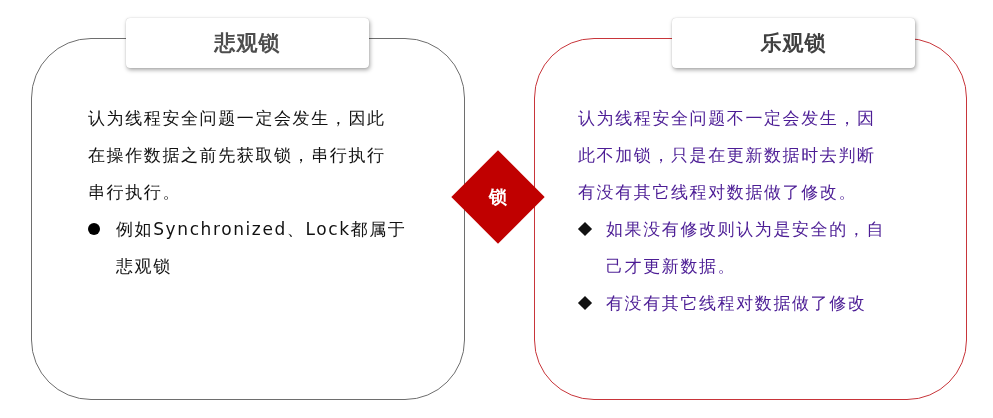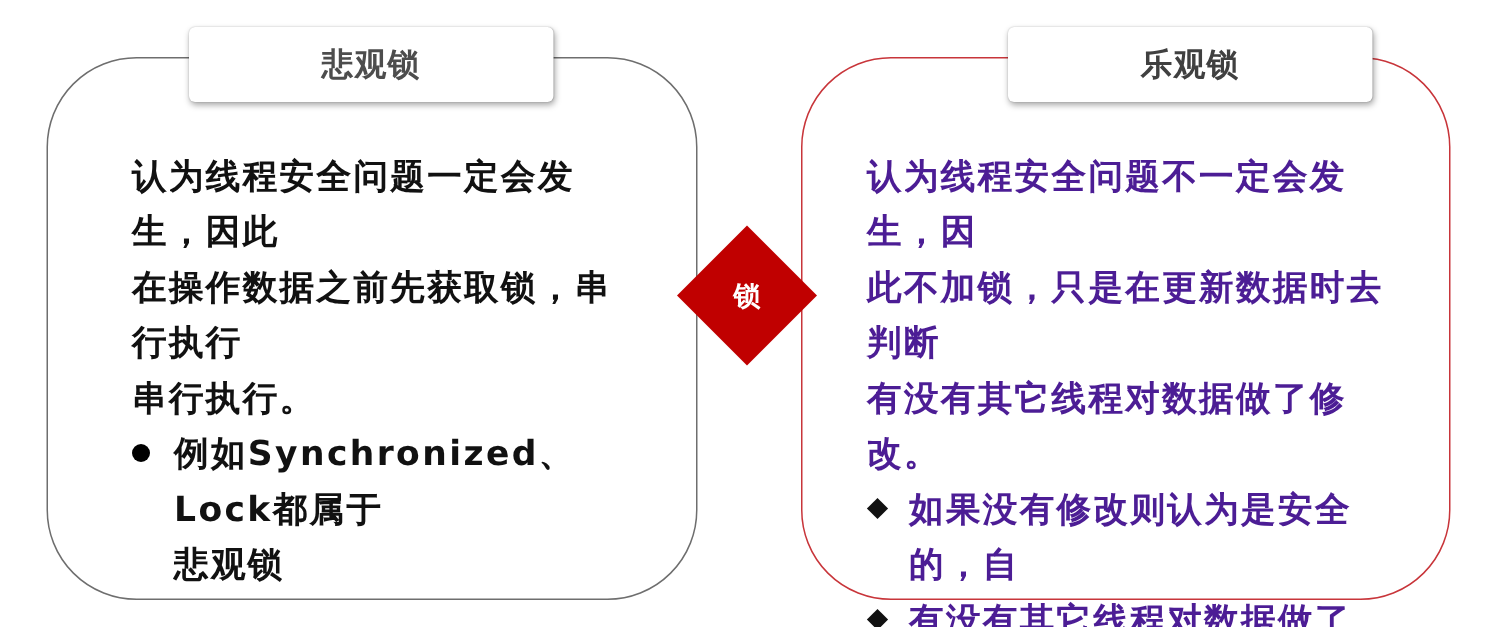--- a/index.html
+++ b/index.html
@@ -9,21 +9,21 @@
             background: #ffffff; border-radius: 60px; border: 1.5px solid #707070; }
     .card.left { left: 31px; width: 434px; border-color: #6e6e6e; }
     .card.right { left: 534px; width: 433px; border-color: #c8353a; }
     .title-tab { position: absolute; top: 18px; height: 50px; width: 243px; box-sizing: border-box;
                  background: #ffffff; border-radius: 4px;
                  box-shadow: 1px 2px 4px rgba(0,0,0,0.35), 0 0 1px rgba(0,0,0,0.25);
                  display: flex; align-items: center; justify-content: center;
                  font-weight: bold; font-size: 21px; letter-spacing: 1px; }
     .title-tab.left { left: 126px; color: #4d4d4d; }
     .title-tab.right { left: 672px; color: #404040; }
-    .body-text { position: absolute; font-weight: bold; font-size: 23px; color: #111111;
+    .body-text { position: absolute; font-weight: normal; font-size: 17px; color: #111111;
                  line-height: 37px; letter-spacing: 1.6px; }
     .body-text.left { left: 88px; top: 100px; width: 340px; }
     .body-text.right { left: 578px; top: 100px; width: 345px; color: #4c1d95; }
     .para { margin: 0; }
     .bullet-row { position: relative; padding-left: 28px; margin: 0; }
     .bullet-row .marker { position: absolute; left: 0; top: 0; width: 20px; text-align: left; }
     .dot { display: inline-block; width: 12px; height: 12px; border-radius: 50%; background: #000;
            vertical-align: middle; margin-top: -3px; }
     .diam { display: inline-block; width: 10px; height: 10px; background: #111;
             transform: rotate(45deg); vertical-align: middle; margin-left: 2px; margin-top: -3px; }
@@ -55,20 +55,21 @@
 <div class="title-tab right">
   <span>乐观锁</span>
 </div>
 <div class="body-text right">
   <p class="para">认为线程安全问题不一定会发生，因</p>
   <p class="para">此不加锁，只是在更新数据时去判断</p>
   <p class="para">有没有其它线程对数据做了修改。</p>
   <div class="bullet-row">
     <span class="marker"><span class="diam"></span></span>
     <p class="para">如果没有修改则认为是安全的，自</p>
+    <p class="para">己才更新数据。</p>
   </div>
   <div class="bullet-row">
     <span class="marker"><span class="diam"></span></span>
     <p class="para">有没有其它线程对数据做了修改</p>
   </div>
 </div>
 
 <div class="diamond"></div>
 <div class="diamond-label">锁</div>
 

